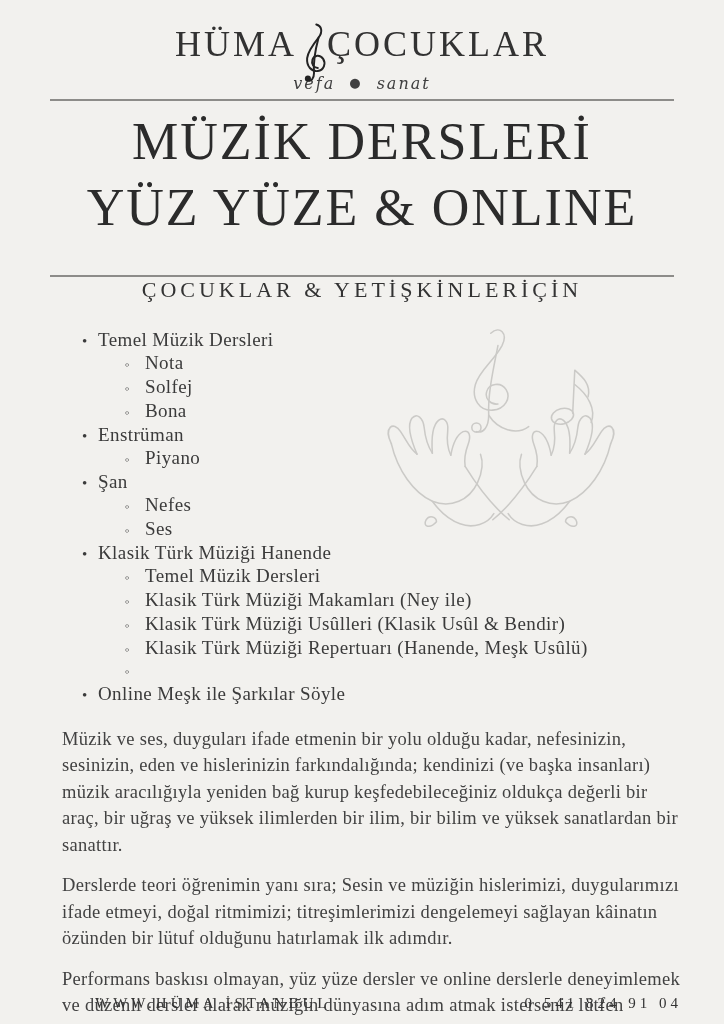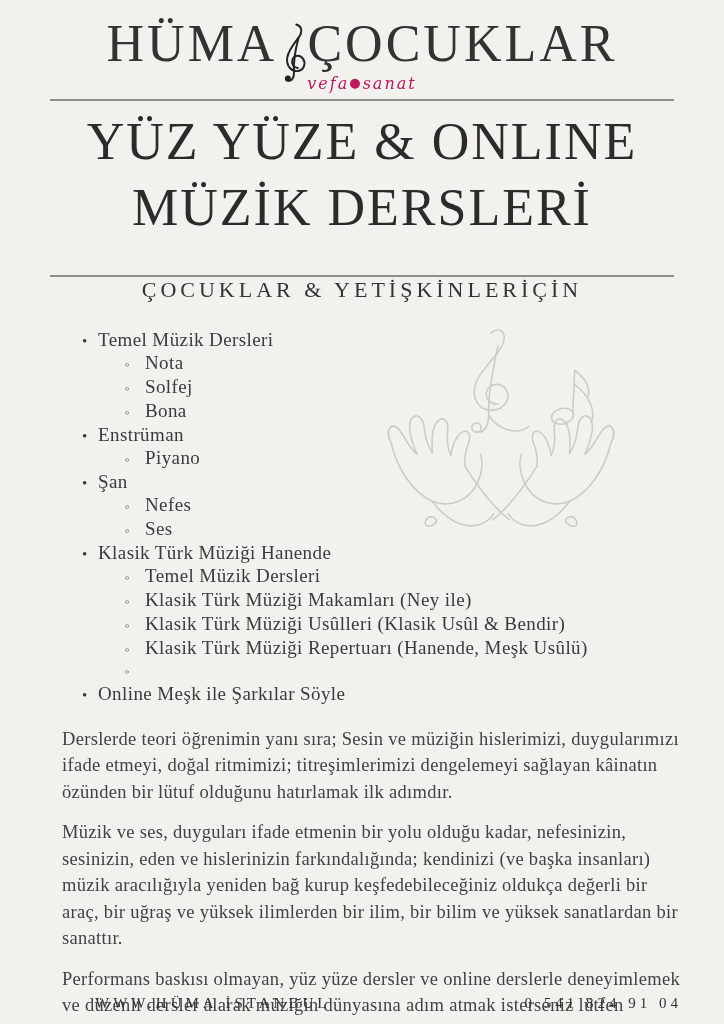--- a/index.html
+++ b/index.html
@@ -8,28 +8,28 @@
     width:724px;height:1024px;
     background:var(--bg,#f2f1ee);
     font-family:"Liberation Serif", serif;
     color:var(--ink,#2d2d2d);
     overflow:hidden;
   }
   
   .logo{padding-top:12px;text-align:center;}
   .logo-line{
     display:flex;align-items:center;justify-content:center;
-    font-size:52px;letter-spacing:3px;color:#323232;
+    font-size:36px;letter-spacing:3px;color:#323232;
     line-height:1;
   }
   .clef-svg{height:64px;width:30px;margin:0 -2px 0 2px;position:relative;top:8px;}
   .tagline{
-    display:flex;align-items:center;justify-content:center;gap:0;
+    display:flex;align-items:center;justify-content:center;gap:14px;
     font-family:"DejaVu Serif", serif;font-style:italic;
-    font-size:16px;letter-spacing:2px;color:#be185d;
+    font-size:16px;letter-spacing:2px;color:#404040;
     margin-top:-2px;
   }
   .tagline .note-dot{font-size:13px;font-style:normal;position:relative;top:-1px;}
   
   .rule{height:2px;background:var(--rule,#8d8c89);margin:0 50px;}
   .rule-top{margin-top:6px;}
   .rule-bottom{margin-top:12px;}
   
   .title{
     text-align:center;
@@ -100,22 +100,22 @@
     <div class="tagline">
       <span>vefa</span>
       <span class="note-dot">●</span>
       <span>sanat</span>
     </div>
   </div>
 
   <div class="rule rule-top"></div>
 
   <h1 class="title">
+    <div>MÜZİK DERSLERİ</div>
     <div>YÜZ YÜZE &amp; ONLINE</div>
-    <div>MÜZİK DERSLERİ</div>
   </h1>
 
   <div class="rule rule-bottom"></div>
 
   <div class="subtitle">ÇOCUKLAR &amp; YETİŞKİNLERİÇİN</div>
 
   <div class="content">
     <div class="lessons" id="lessons-list">
         <div class="l1">
           <span class="b1">•</span>
@@ -211,22 +211,22 @@
         <path d="M76 131 C78 120 82 111 88 108 C94 106 96 112 93 120 C90 128 89 136 90 142"></path>
         <path d="M18 120 C24 146 40 168 58 176 C76 183 94 175 102 158 C107 147 108 138 105 130"></path>
         <path d="M90 142 C103 163 117 181 133 194"></path>
         <path d="M58 176 C66 187 74 194 85 198 C98 203 112 198 118 188"></path>
         <path d="M62 196 C56 203 48 201 52 194 C55 189 62 191 62 196"></path>
       </g>
     </svg>
   </div>
 
   <div class="paragraphs" id="paragraphs">
+      <p>Müzik ve ses, duyguları ifade etmenin bir yolu olduğu kadar, nefesinizin, sesinizin, eden ve hislerinizin farkındalığında; kendinizi (ve başka insanları) müzik aracılığıyla yeniden bağ kurup keşfedebileceğiniz oldukça değerli bir araç, bir uğraş ve yüksek ilimlerden bir ilim, bir bilim ve yüksek sanatlardan bir sanattır.</p>
       <p>Derslerde teori öğrenimin yanı sıra; Sesin ve müziğin hislerimizi, duygularımızı ifade etmeyi, doğal ritmimizi; titreşimlerimizi dengelemeyi sağlayan kâinatın özünden bir lütuf olduğunu hatırlamak ilk adımdır.</p>
-      <p>Müzik ve ses, duyguları ifade etmenin bir yolu olduğu kadar, nefesinizin, sesinizin, eden ve hislerinizin farkındalığında; kendinizi (ve başka insanları) müzik aracılığıyla yeniden bağ kurup keşfedebileceğiniz oldukça değerli bir araç, bir uğraş ve yüksek ilimlerden bir ilim, bir bilim ve yüksek sanatlardan bir sanattır.</p>
       <p>Performans baskısı olmayan, yüz yüze dersler ve online derslerle deneyimlemek ve düzenli dersler alarak müziğin dünyasına adım atmak isterseniz lütfen benimle iletişime geçiniz.</p>
     </div>
 
   <div class="footer">
     <span>WWW.HÜMA.İSTANBUL</span>
     <span>0 541 824 91 04</span>
   </div>
 
 </div>
 

